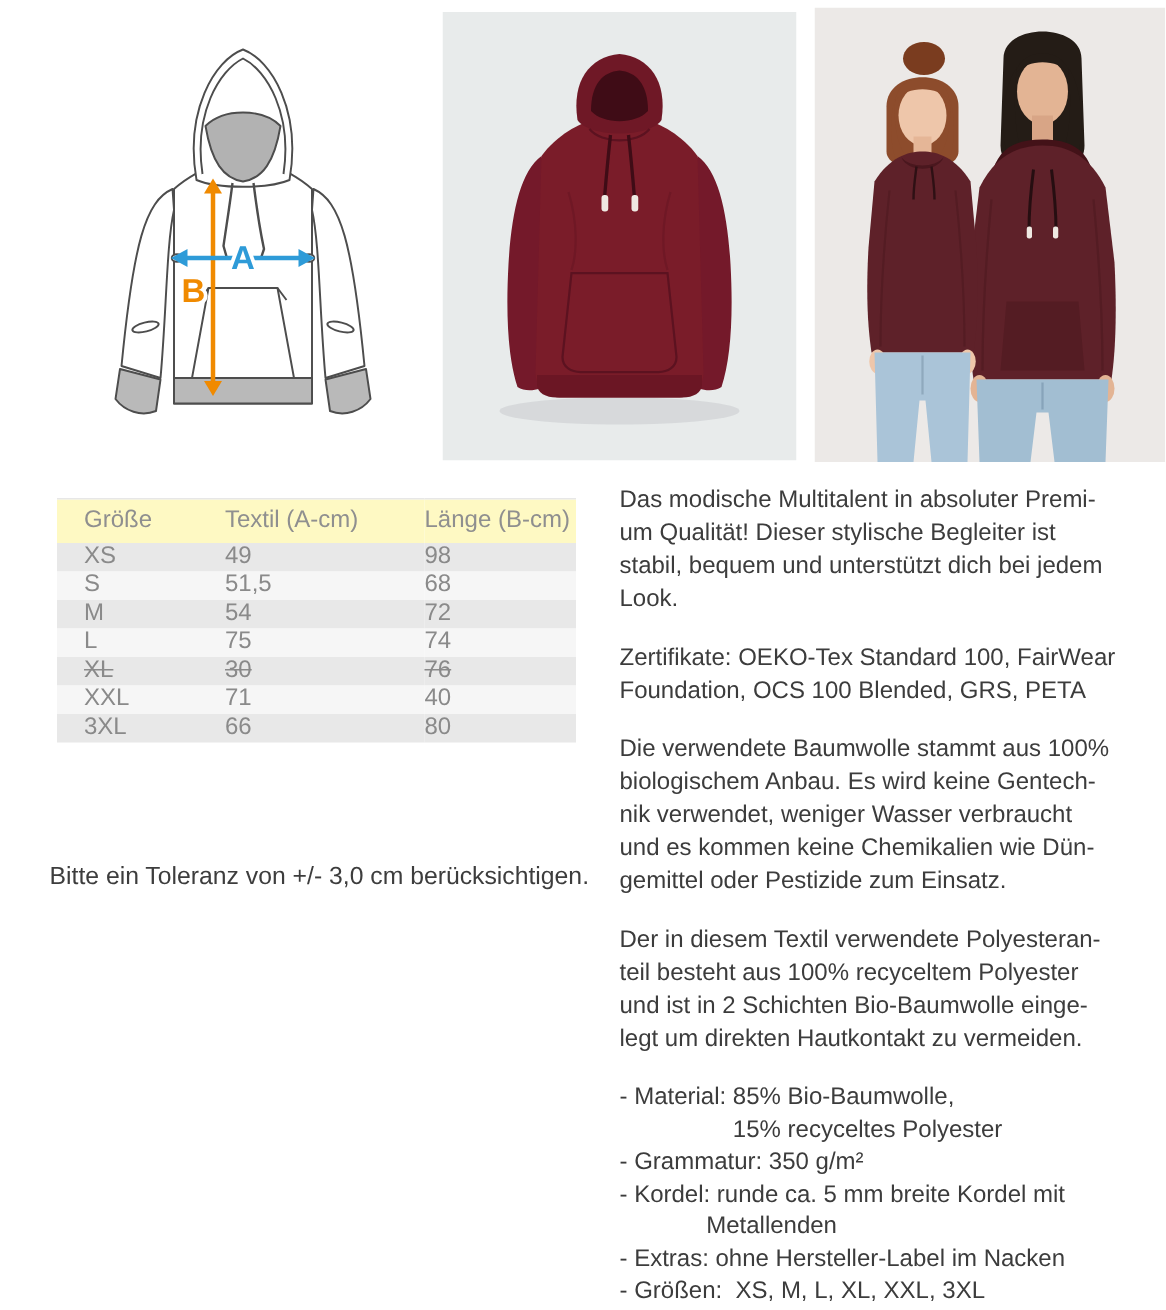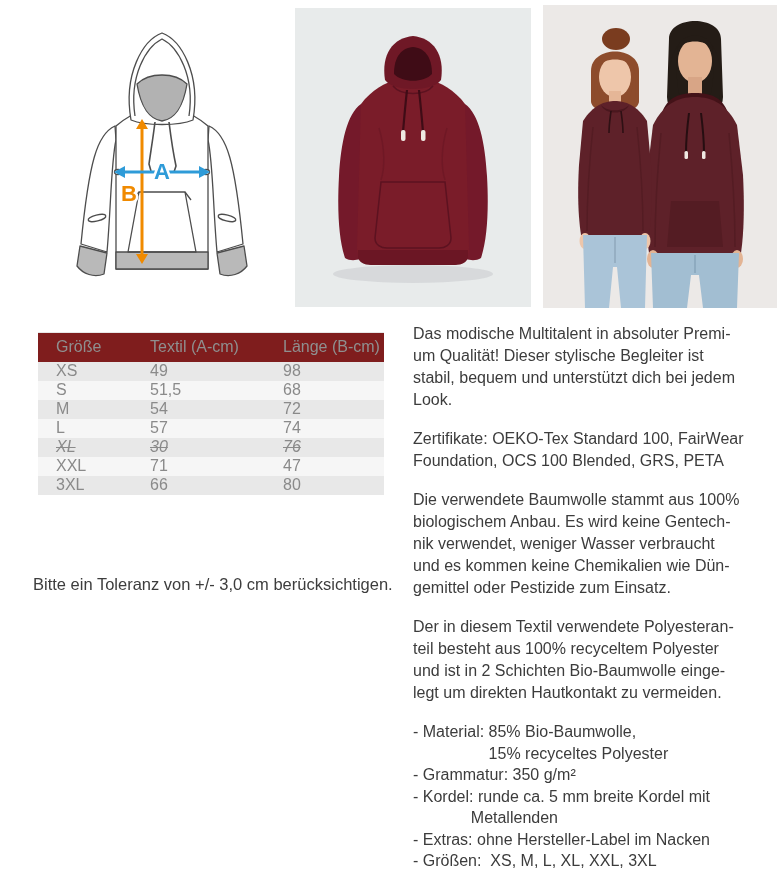--- a/index.html
+++ b/index.html
@@ -14,26 +14,26 @@
   .tech-drawing svg, .product-photo svg, .models-photo svg { display:block; width:100%; height:100%; }
 
   
   .size-table { position:absolute; left:38px; top:332px; width:346px;
                 border-collapse:collapse; table-layout:fixed;
                 font-size:16px; color:#8a8a8a; }
   .size-table col.c1 { width:112px; }
   .size-table col.c2 { width:133px; }
   .size-table col.c3 { width:101px; }
   .size-table thead th { font-weight:normal; text-align:left; color:#8f8f8f;
-                         height:29px; border-top:1px solid #e7e7e7; background:#7f1d1d; }
+                         height:29px; border-top:1px solid #e7e7e7; background:#fef9c3; }
   .size-table th:first-child, .size-table td:first-child { padding-left:18px; }
   .size-table td { height:19px; text-align:left; }
   .size-table tbody tr:nth-child(odd)  { background:#e8e8e8; }
   .size-table tbody tr:nth-child(even) { background:#f6f6f6; }
-  .size-table tbody tr.struck td { text-decoration:line-through;font-style:italic; }
+  .size-table tbody tr.struck td { text-decoration:line-through; }
 
   .tolerance { position:absolute; left:33px; top:575px; font-size:16.5px; color:#3d3d3d;text-align:right; }
 
   
   .description { position:absolute; left:413px; top:323px; width:370px;
                  font-size:16px; line-height:22px; color:#3c3c3c; }
   .description p { margin:0 0 17px 0; white-space:pre-line; }
   .description .specs { white-space:pre-wrap; line-height:21.5px; }
 </style>
 </head>
@@ -186,32 +186,32 @@
           <td>51,5</td>
           <td>68</td>
         </tr>
         <tr>
           <td>M</td>
           <td>54</td>
           <td>72</td>
         </tr>
         <tr>
           <td>L</td>
-          <td>57</td>
+          <td>75</td>
           <td>74</td>
         </tr>
         <tr class="struck">
           <td>XL</td>
           <td>30</td>
           <td>76</td>
         </tr>
         <tr>
           <td>XXL</td>
           <td>71</td>
-          <td>47</td>
+          <td>40</td>
         </tr>
         <tr>
           <td>3XL</td>
           <td>66</td>
           <td>80</td>
         </tr>
       </tbody>
   </table>
 
   <div class="tolerance">Bitte ein Toleranz von +/- 3,0 cm berücksichtigen.</div>

